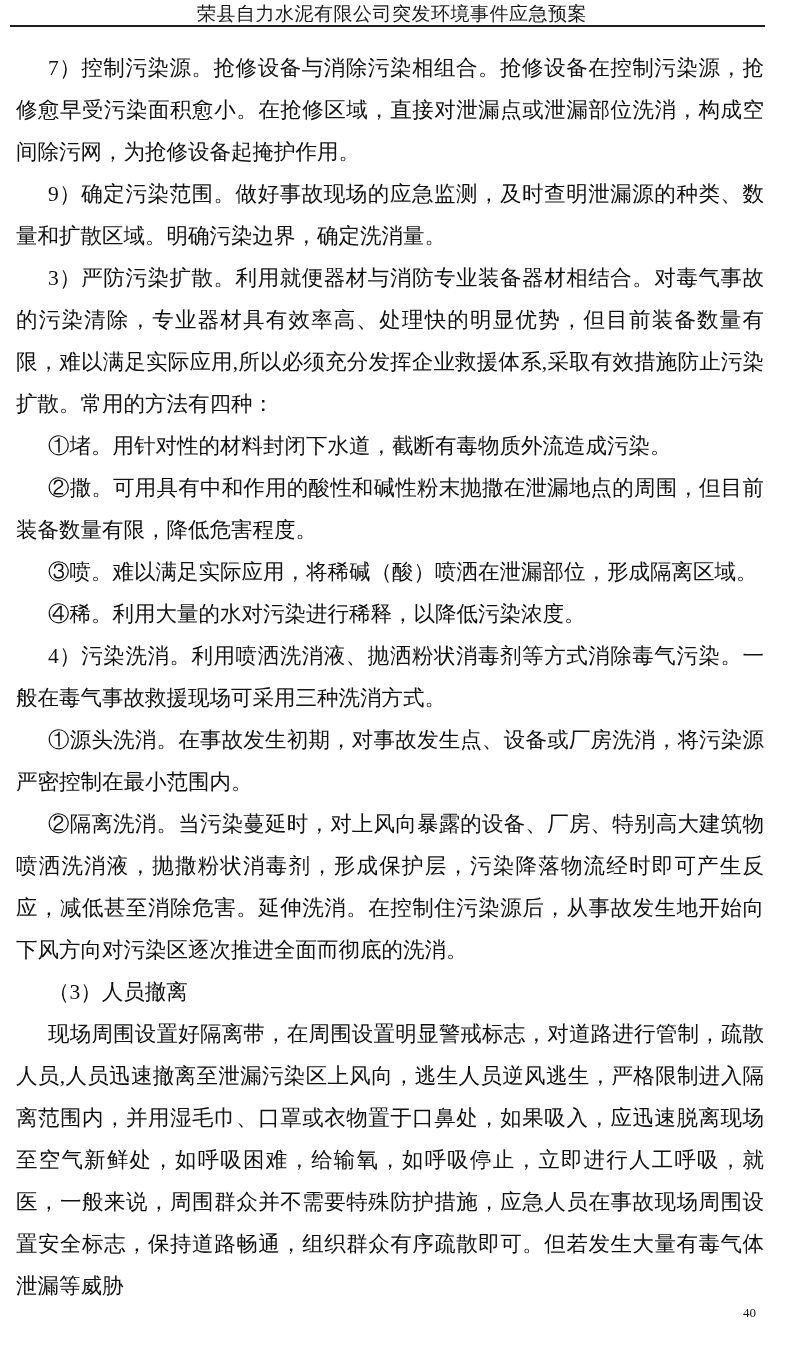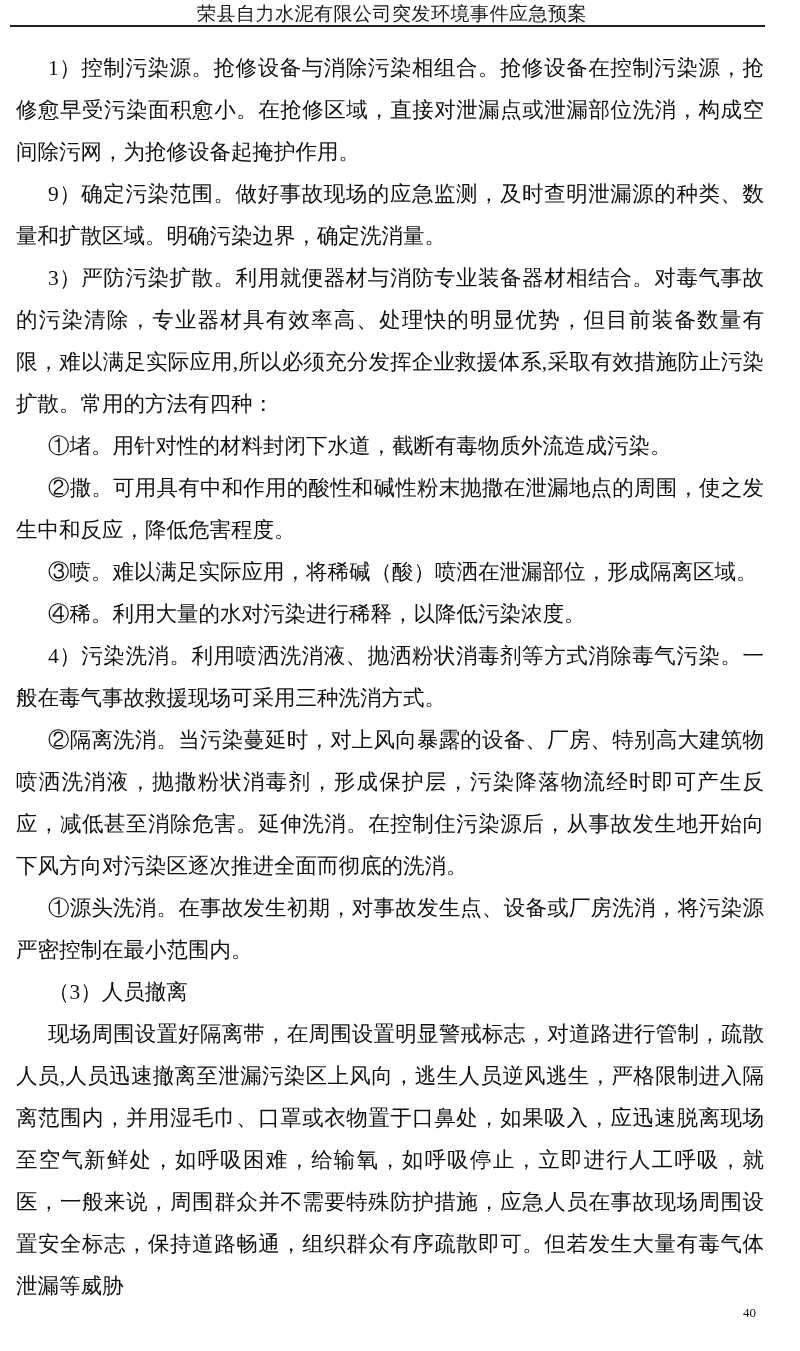--- a/index.html
+++ b/index.html
@@ -63,29 +63,29 @@
 </head>
 <body>
 
 <div class="page">
 
   <div class="header-title">荣县自力水泥有限公司突发环境事件应急预案</div>
 
   <div class="header-rule"></div>
 
   <div class="content">
-    <p>1）控制污染源。抢修设备与消除污染相组合。抢修设备在控制污染源，抢修愈早受污染面积愈小。在抢修区域，直接对泄漏点或泄漏部位洗消，构成空间除污网，为抢修设备起掩护作用。</p>
+    <p>7）控制污染源。抢修设备与消除污染相组合。抢修设备在控制污染源，抢修愈早受污染面积愈小。在抢修区域，直接对泄漏点或泄漏部位洗消，构成空间除污网，为抢修设备起掩护作用。</p>
     <p>9）确定污染范围。做好事故现场的应急监测，及时查明泄漏源的种类、数量和扩散区域。明确污染边界，确定洗消量。</p>
     <p>3）严防污染扩散。利用就便器材与消防专业装备器材相结合。对毒气事故的污染清除，专业器材具有效率高、处理快的明显优势，但目前装备数量有限，难以满足实际应用,所以必须充分发挥企业救援体系,采取有效措施防止污染扩散。常用的方法有四种：</p>
     <p>①堵。用针对性的材料封闭下水道，截断有毒物质外流造成污染。</p>
-    <p>②撒。可用具有中和作用的酸性和碱性粉末抛撒在泄漏地点的周围，使之发生中和反应，降低危害程度。</p>
+    <p>②撒。可用具有中和作用的酸性和碱性粉末抛撒在泄漏地点的周围，但目前装备数量有限，降低危害程度。</p>
     <p>③喷。难以满足实际应用，将稀碱（酸）喷洒在泄漏部位，形成隔离区域。</p>
     <p>④稀。利用大量的水对污染进行稀释，以降低污染浓度。</p>
     <p>4）污染洗消。利用喷洒洗消液、抛洒粉状消毒剂等方式消除毒气污染。一般在毒气事故救援现场可采用三种洗消方式。</p>
+    <p>①源头洗消。在事故发生初期，对事故发生点、设备或厂房洗消，将污染源严密控制在最小范围内。</p>
     <p>②隔离洗消。当污染蔓延时，对上风向暴露的设备、厂房、特别高大建筑物喷洒洗消液，抛撒粉状消毒剂，形成保护层，污染降落物流经时即可产生反应，减低甚至消除危害。延伸洗消。在控制住污染源后，从事故发生地开始向下风方向对污染区逐次推进全面而彻底的洗消。</p>
-    <p>①源头洗消。在事故发生初期，对事故发生点、设备或厂房洗消，将污染源严密控制在最小范围内。</p>
     <p>（3）人员撤离</p>
     <p>现场周围设置好隔离带，在周围设置明显警戒标志，对道路进行管制，疏散人员,人员迅速撤离至泄漏污染区上风向，逃生人员逆风逃生，严格限制进入隔离范围内，并用湿毛巾、口罩或衣物置于口鼻处，如果吸入，应迅速脱离现场至空气新鲜处，如呼吸困难，给输氧，如呼吸停止，立即进行人工呼吸，就医，一般来说，周围群众并不需要特殊防护措施，应急人员在事故现场周围设置安全标志，保持道路畅通，组织群众有序疏散即可。但若发生大量有毒气体泄漏等威胁</p>
   </div>
 
   <div class="page-number">40</div>
 
 </div>
 
 </body></html>

